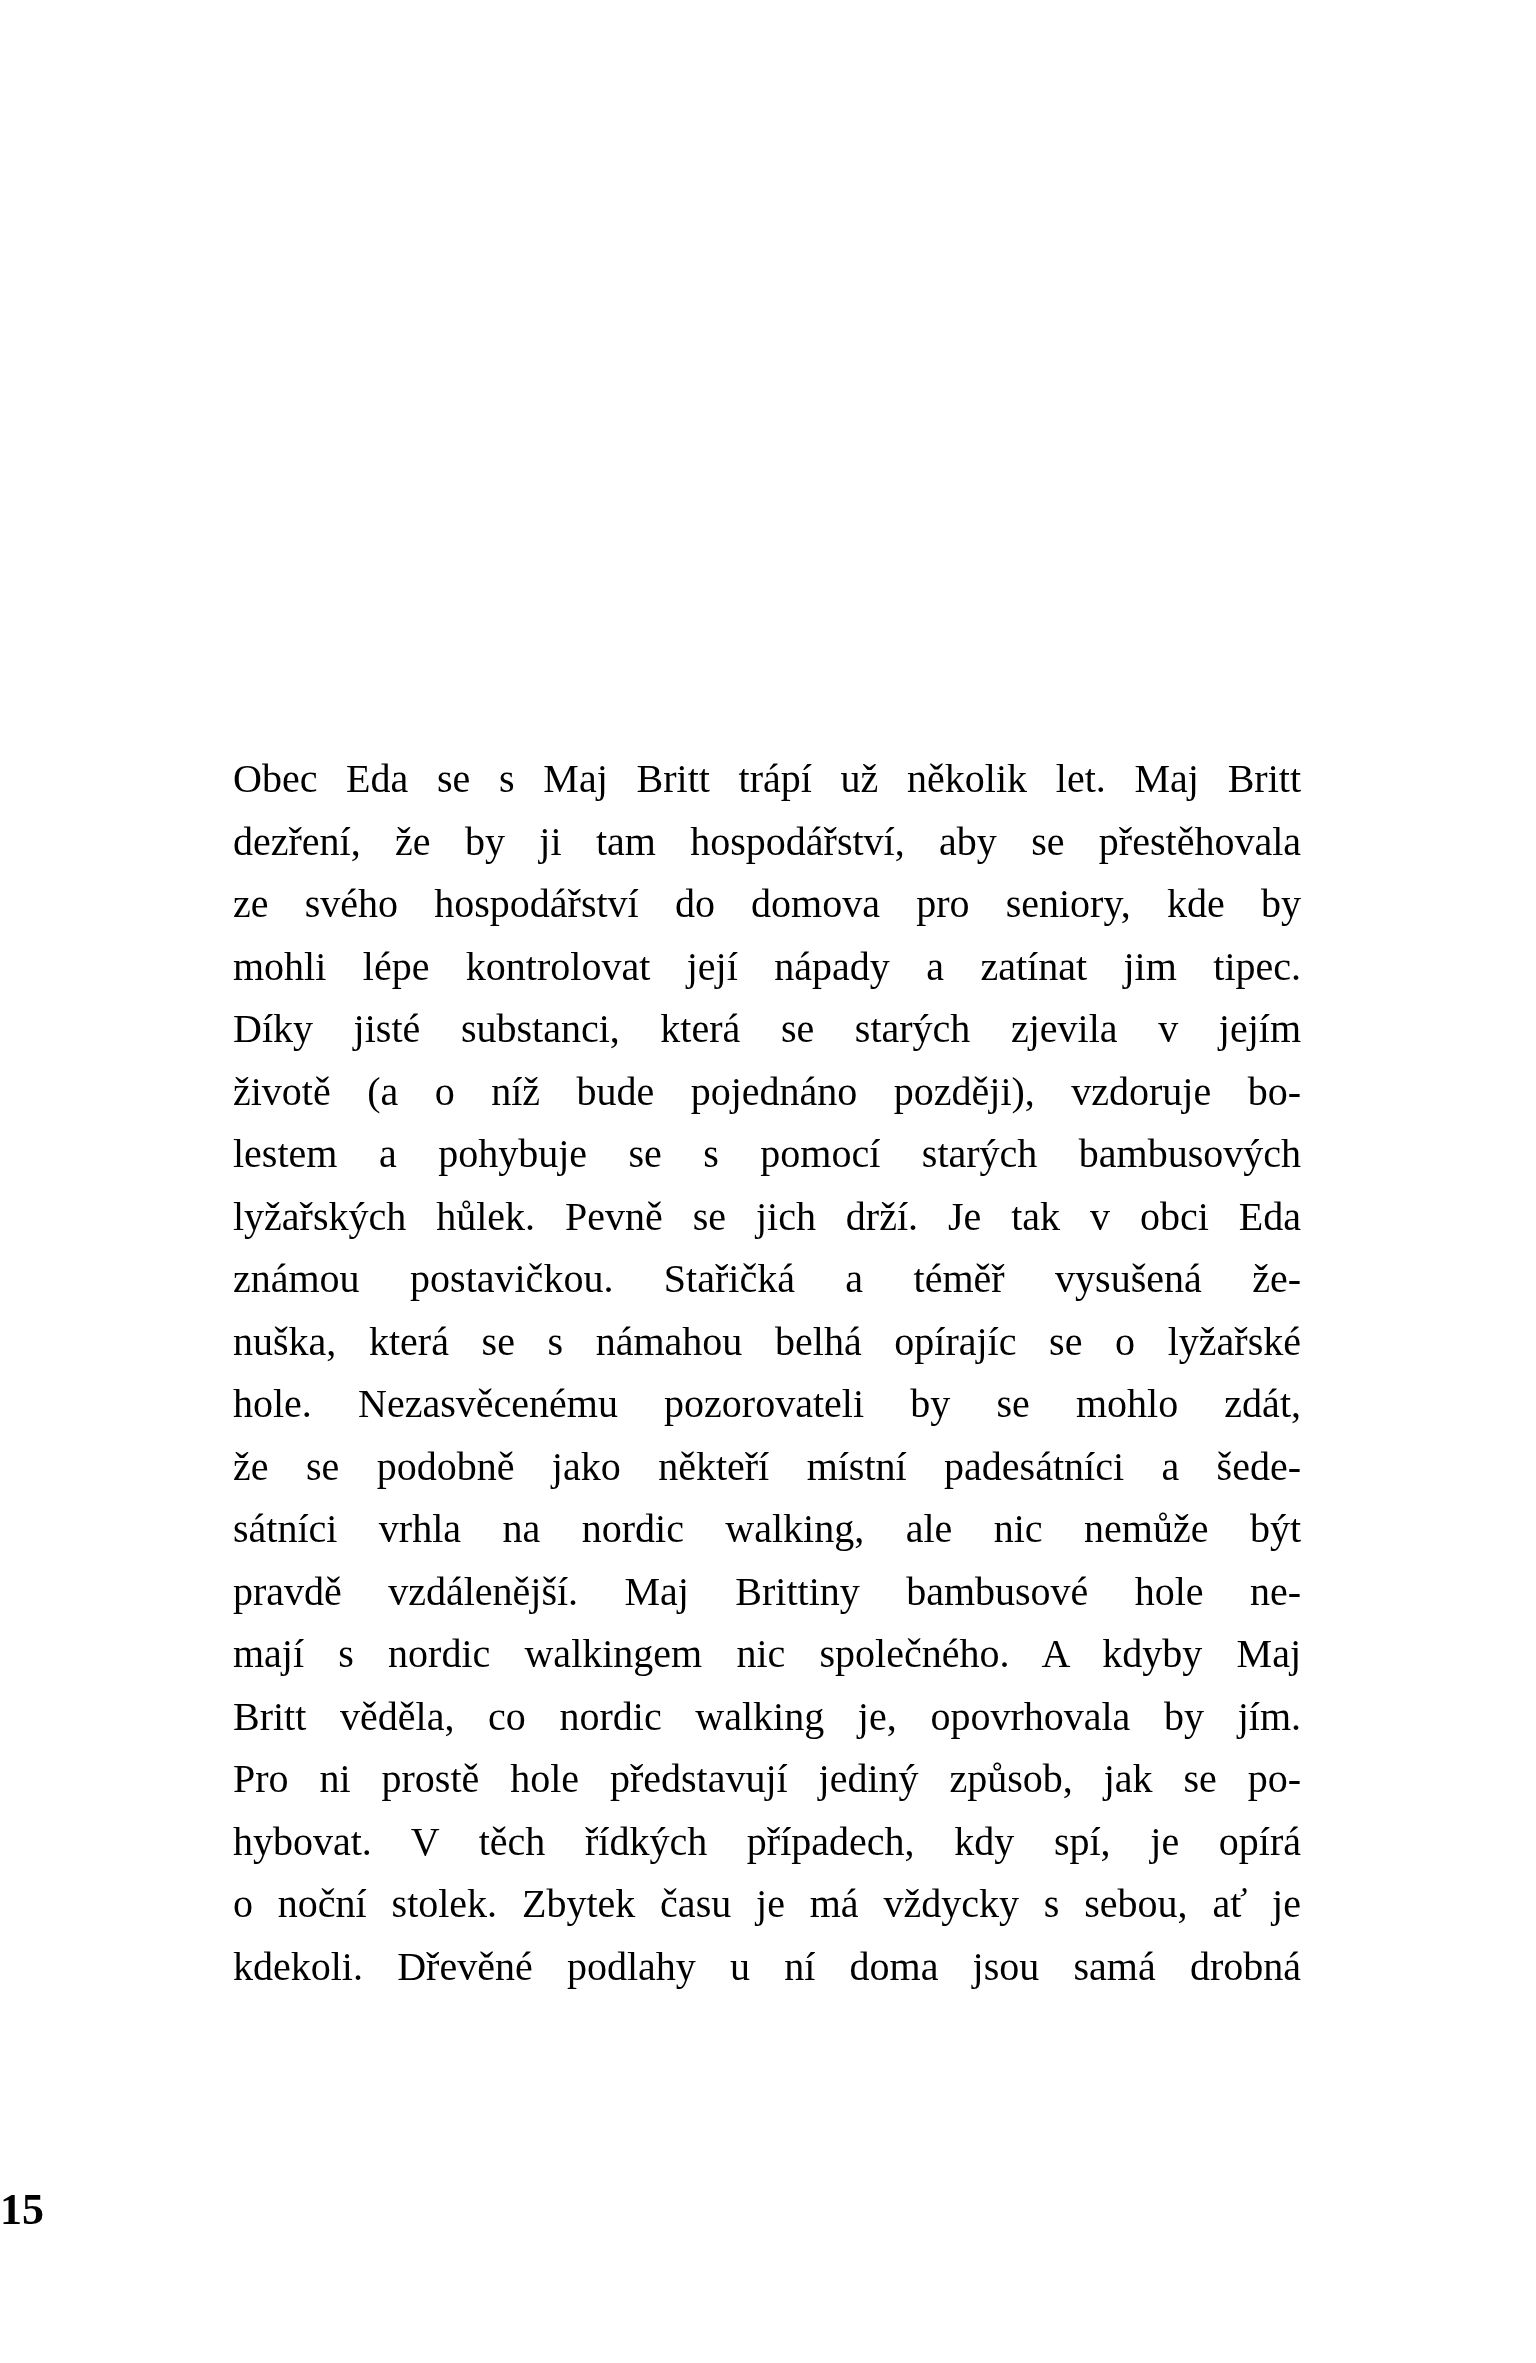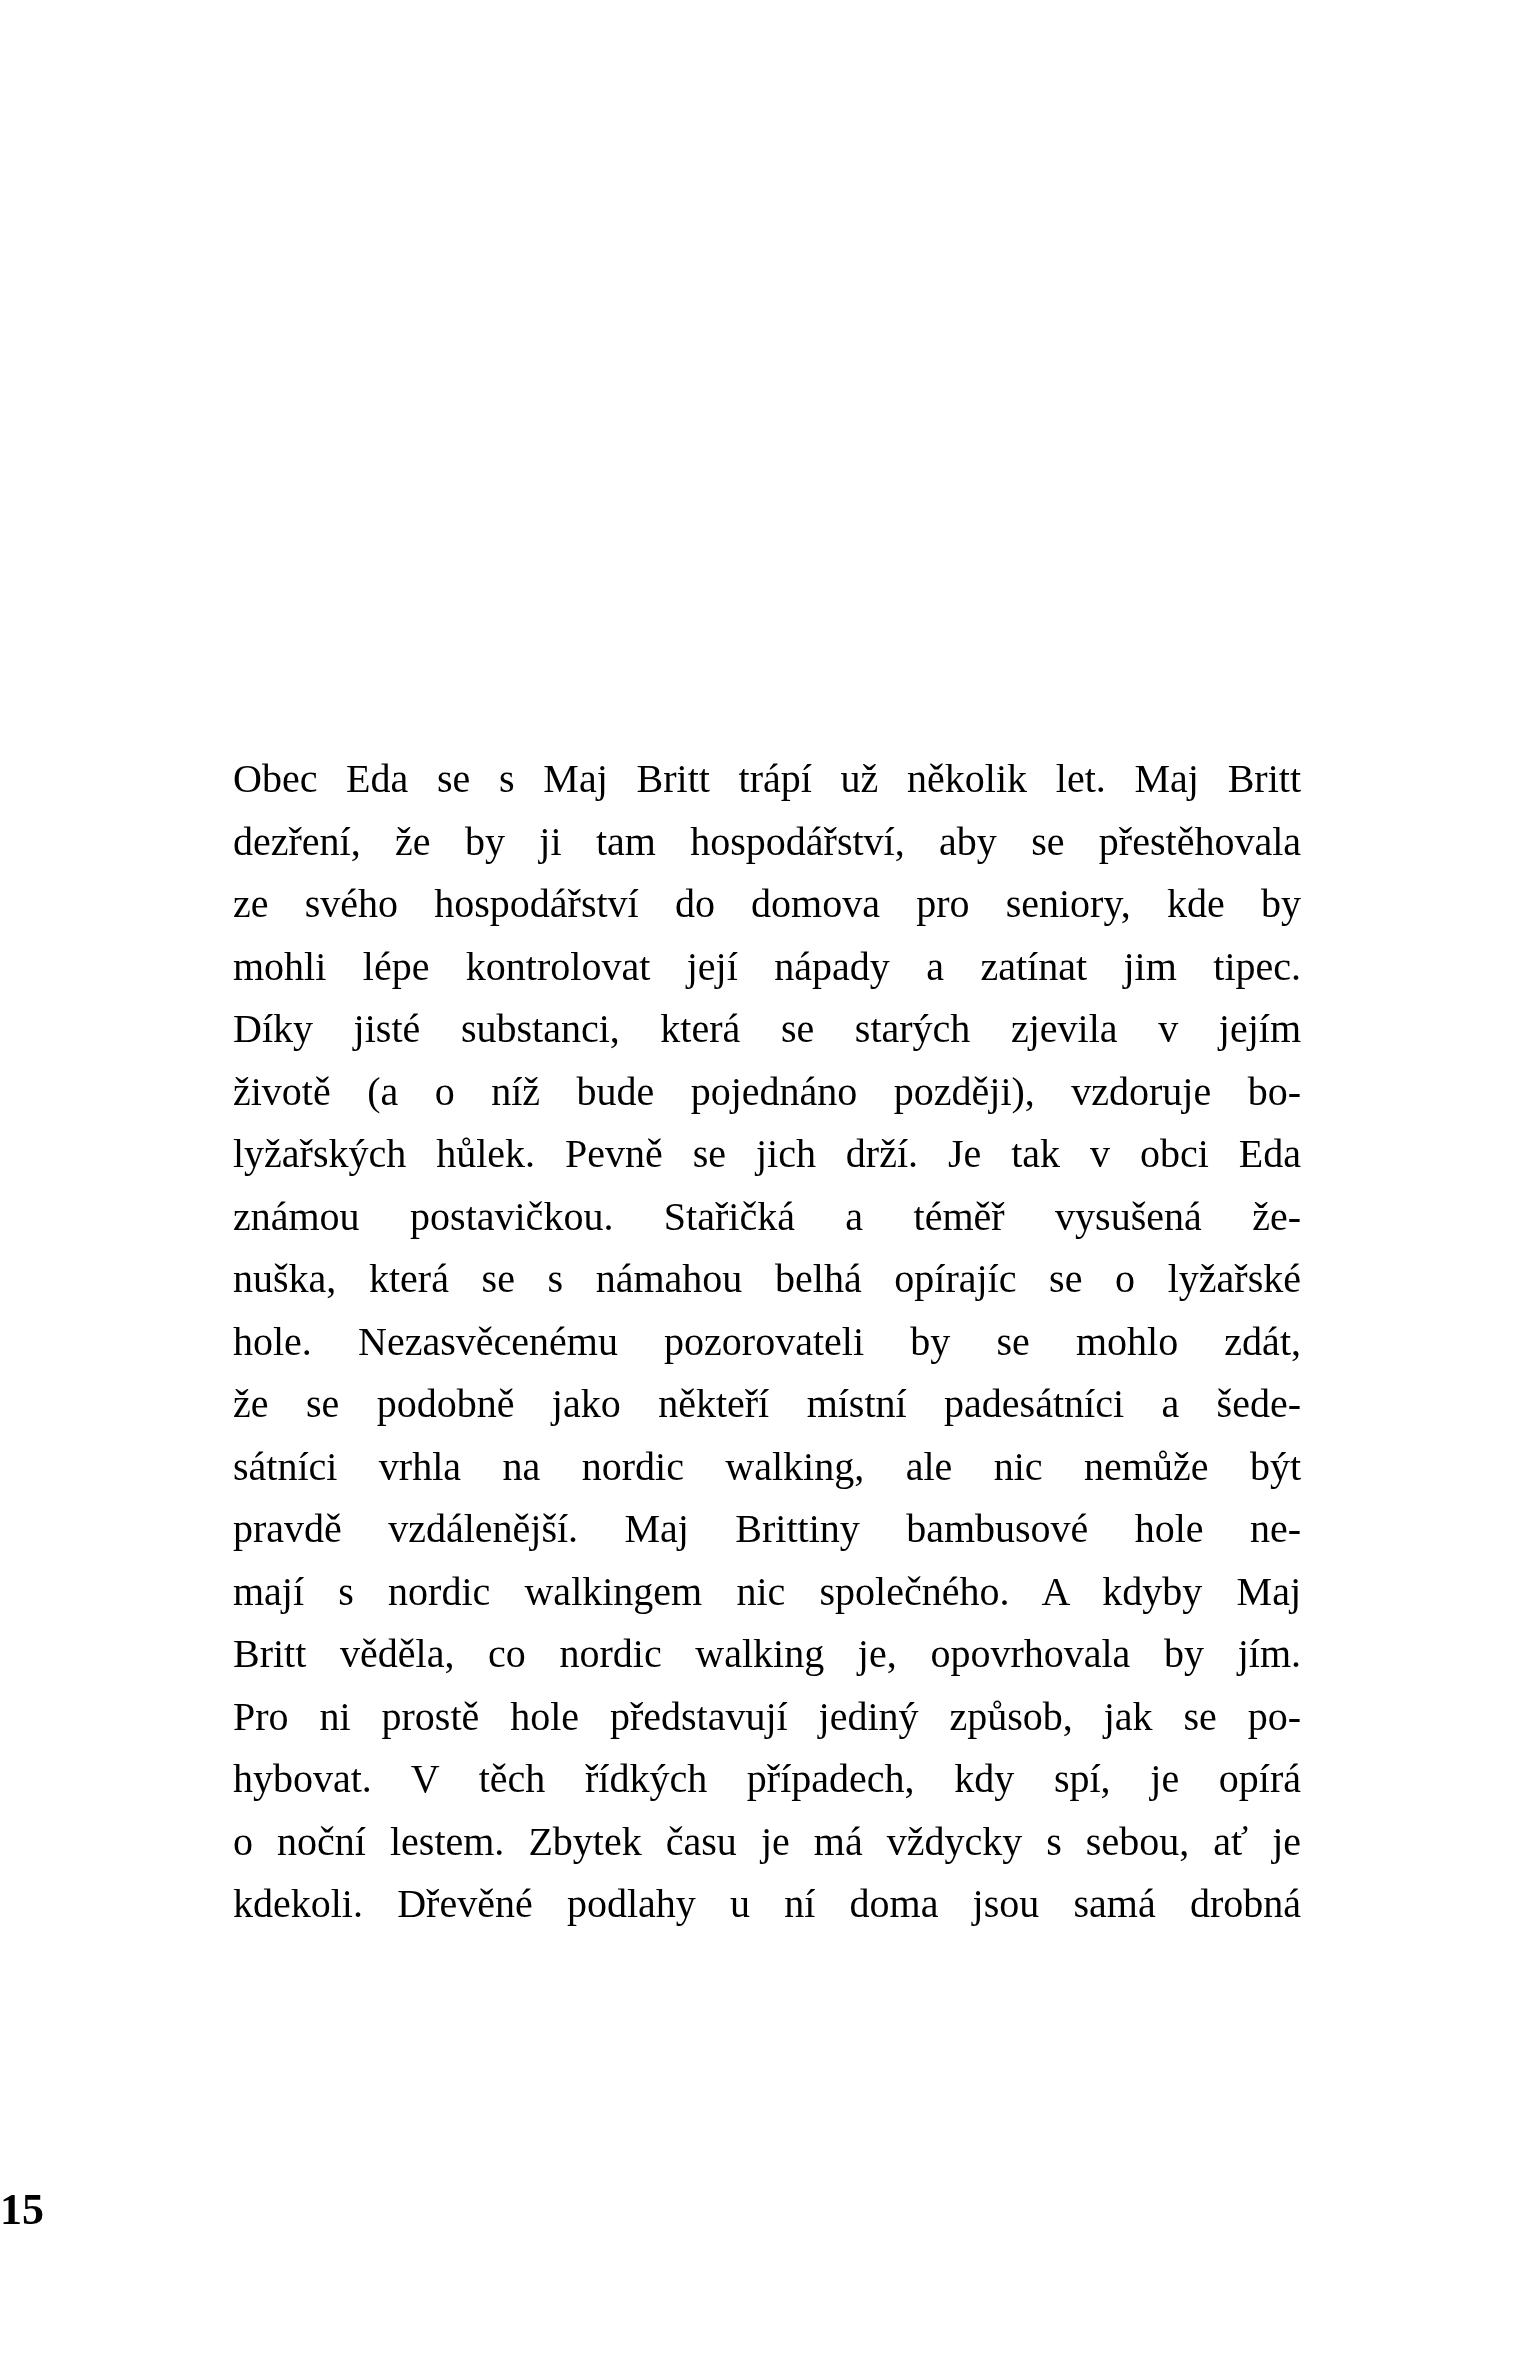--- a/index.html
+++ b/index.html
@@ -46,28 +46,29 @@
 <body>
 
 <div class="page">
   <div class="text-block">
     <div class="line">Obec Eda se s Maj Britt trápí už několik let. Maj Britt</div>
     <div class="line">dezření, že by ji tam hospodářství, aby se přestěhovala</div>
     <div class="line">ze svého hospodářství do domova pro seniory, kde by</div>
     <div class="line">mohli lépe kontrolovat její nápady a zatínat jim tipec.</div>
     <div class="line">Díky jisté substanci, která se starých zjevila v jejím</div>
     <div class="line">životě (a o níž bude pojednáno později), vzdoruje bo-</div>
+    <div class="line">lestem a pohybuje se s pomocí starých bambusových</div>
     <div class="line">lyžařských hůlek. Pevně se jich drží. Je tak v obci Eda</div>
     <div class="line">známou postavičkou. Stařičká a téměř vysušená že-</div>
     <div class="line">nuška, která se s námahou belhá opírajíc se o lyžařské</div>
     <div class="line">hole. Nezasvěcenému pozorovateli by se mohlo zdát,</div>
     <div class="line">že se podobně jako někteří místní padesátníci a šede-</div>
     <div class="line">sátníci vrhla na nordic walking, ale nic nemůže být</div>
     <div class="line">pravdě vzdálenější. Maj Brittiny bambusové hole ne-</div>
     <div class="line">mají s nordic walkingem nic společného. A kdyby Maj</div>
     <div class="line">Britt věděla, co nordic walking je, opovrhovala by jím.</div>
     <div class="line">Pro ni prostě hole představují jediný způsob, jak se po-</div>
     <div class="line">hybovat. V těch řídkých případech, kdy spí, je opírá</div>
-    <div class="line">o noční lestem. Zbytek času je má vždycky s sebou, ať je</div>
+    <div class="line">o noční stolek. Zbytek času je má vždycky s sebou, ať je</div>
     <div class="line">kdekoli. Dřevěné podlahy u ní doma jsou samá drobná</div>
   </div>
   <div class="page-number">15</div>
 </div>
 
 </body></html>

